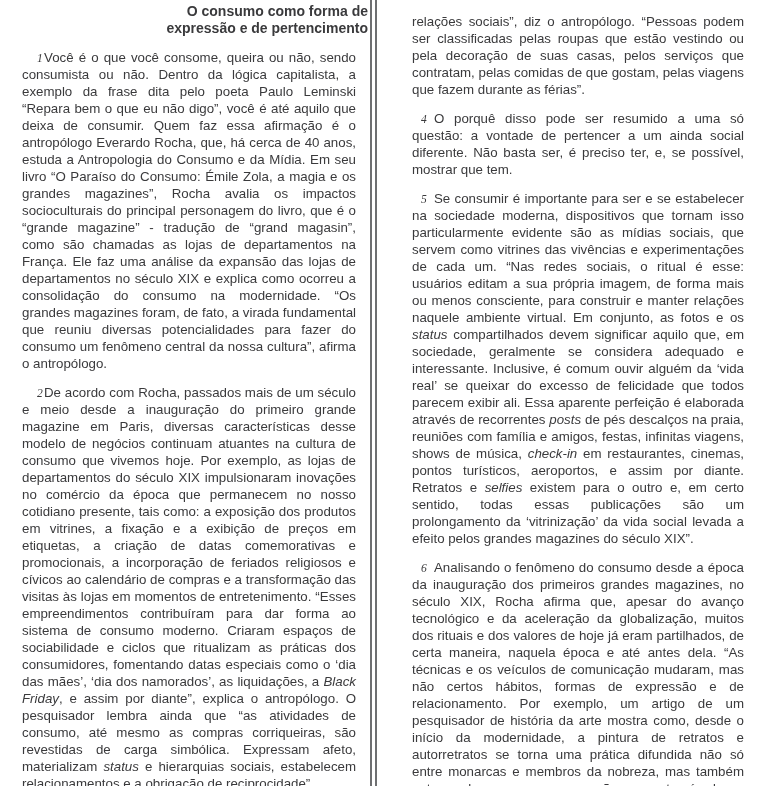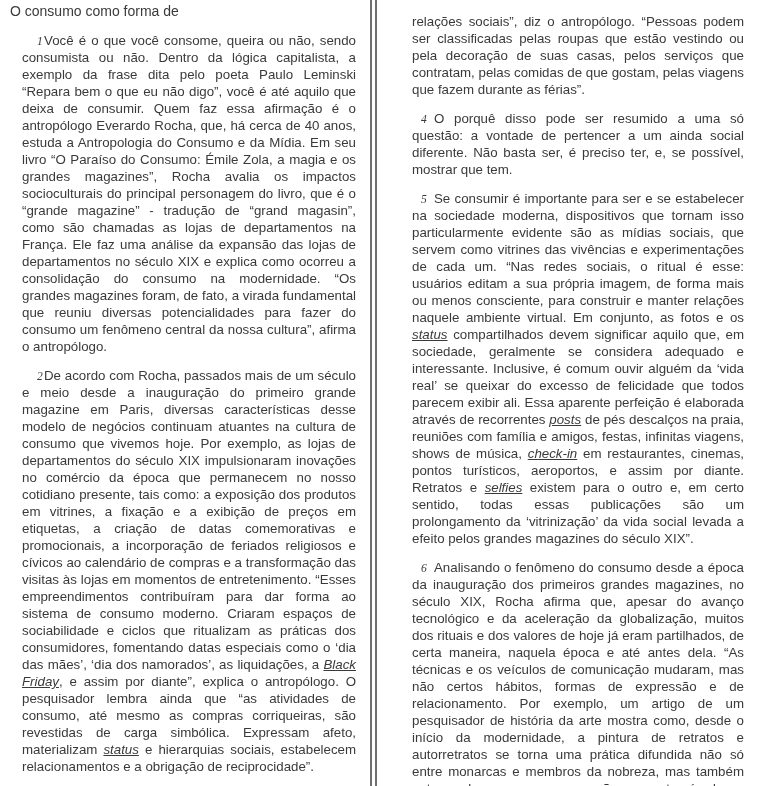--- a/index.html
+++ b/index.html
@@ -37,24 +37,24 @@
     position: absolute;
     left: 370px;
     top: 0;
     height: 786px;
     width: 7px;
     box-sizing: border-box;
     border-left: 2px solid #6e6f71;
     border-right: 2px solid #6e6f71;
   }
   .title {
-    font-weight: normal;
+    font-weight: bold;
     font-size: 14px;
     line-height: 17px;
-    text-align: left;
+    text-align: right;
     margin-bottom: 0;
   }
   .para {
     margin: 12px;
     font-size: 13.3px;
     line-height: 17px;
     text-align: justify;
     text-indent: 22px;
     position: relative;
   }
@@ -66,31 +66,31 @@
     top: 2px;
     font-family: "Liberation Serif", "DejaVu Serif", serif;
     font-style: italic;
     font-size: 11.5px;
     line-height: 14px;
   }
   .col-left .pnum { left: -7px; }
   .col-right .pnum { left: -13px; }
   em {
     font-style: italic;
-    text-decoration: underline;
   }
 </style>
 </head>
 <body style="color: rgb(58, 58, 60); background: rgb(255, 255, 255);">
 
 <main class="page">
 
   <section class="col col-left">
     <header class="title">
       <div>O consumo como forma de</div>
+      <div>expressão e de pertencimento</div>
     </header>
     <div>
         <p class="para"><span class="pnum">1</span><span>Você é o que você consome, queira ou não, sendo consumista ou não. Dentro da lógica capitalista, a exemplo da frase dita pelo poeta Paulo Leminski “Repara bem o que eu não digo”, você é até aquilo que deixa de consumir. Quem faz essa afirmação é o antropólogo Everardo Rocha, que, há cerca de 40 anos, estuda a Antropologia do Consumo e da Mídia. Em seu livro “O Paraíso do Consumo: Émile Zola, a magia e os grandes magazines”, Rocha avalia os impactos socioculturais do principal personagem do livro, que é o “grande magazine” - tradução de “grand magasin”, como são chamadas as lojas de departamentos na França. Ele faz uma análise da expansão das lojas de departamentos no século XIX e explica como ocorreu a consolidação do consumo na modernidade. “Os grandes magazines foram, de fato, a virada fundamental que reuniu diversas potencialidades para fazer do consumo um fenômeno central da nossa cultura”, afirma o antropólogo.</span></p>
         <p class="para"><span class="pnum">2</span><span>De acordo com Rocha, passados mais de um século e meio desde a inauguração do primeiro grande magazine em Paris, diversas características desse modelo de negócios continuam atuantes na cultura de consumo que vivemos hoje. Por exemplo, as lojas de departamentos do século XIX impulsionaram inovações no comércio da época que permanecem no nosso cotidiano presente, tais como: a exposição dos produtos em vitrines, a fixação e a exibição de preços em etiquetas, a criação de datas comemorativas e promocionais, a incorporação de feriados religiosos e cívicos ao calendário de compras e a transformação das visitas às lojas em momentos de entretenimento. “Esses empreendimentos contribuíram para dar forma ao sistema de consumo moderno. Criaram espaços de sociabilidade e ciclos que ritualizam as práticas dos consumidores, fomentando datas especiais como o ‘dia das mães’, ‘dia dos namorados’, as liquidações, a </span><em>Black Friday</em><span>, e assim por diante”, explica o antropólogo. O pesquisador lembra ainda que “as atividades de consumo, até mesmo as compras corriqueiras, são revestidas de carga simbólica. Expressam afeto, materializam </span><em>status</em><span> e hierarquias sociais, estabelecem relacionamentos e a obrigação de reciprocidade”.</span></p>
       </div>
   </section>
 
   <div class="divider" style="border-left-color: rgb(110, 111, 113); border-right-color: rgb(110, 111, 113);"></div>
 
   <section class="col col-right">

